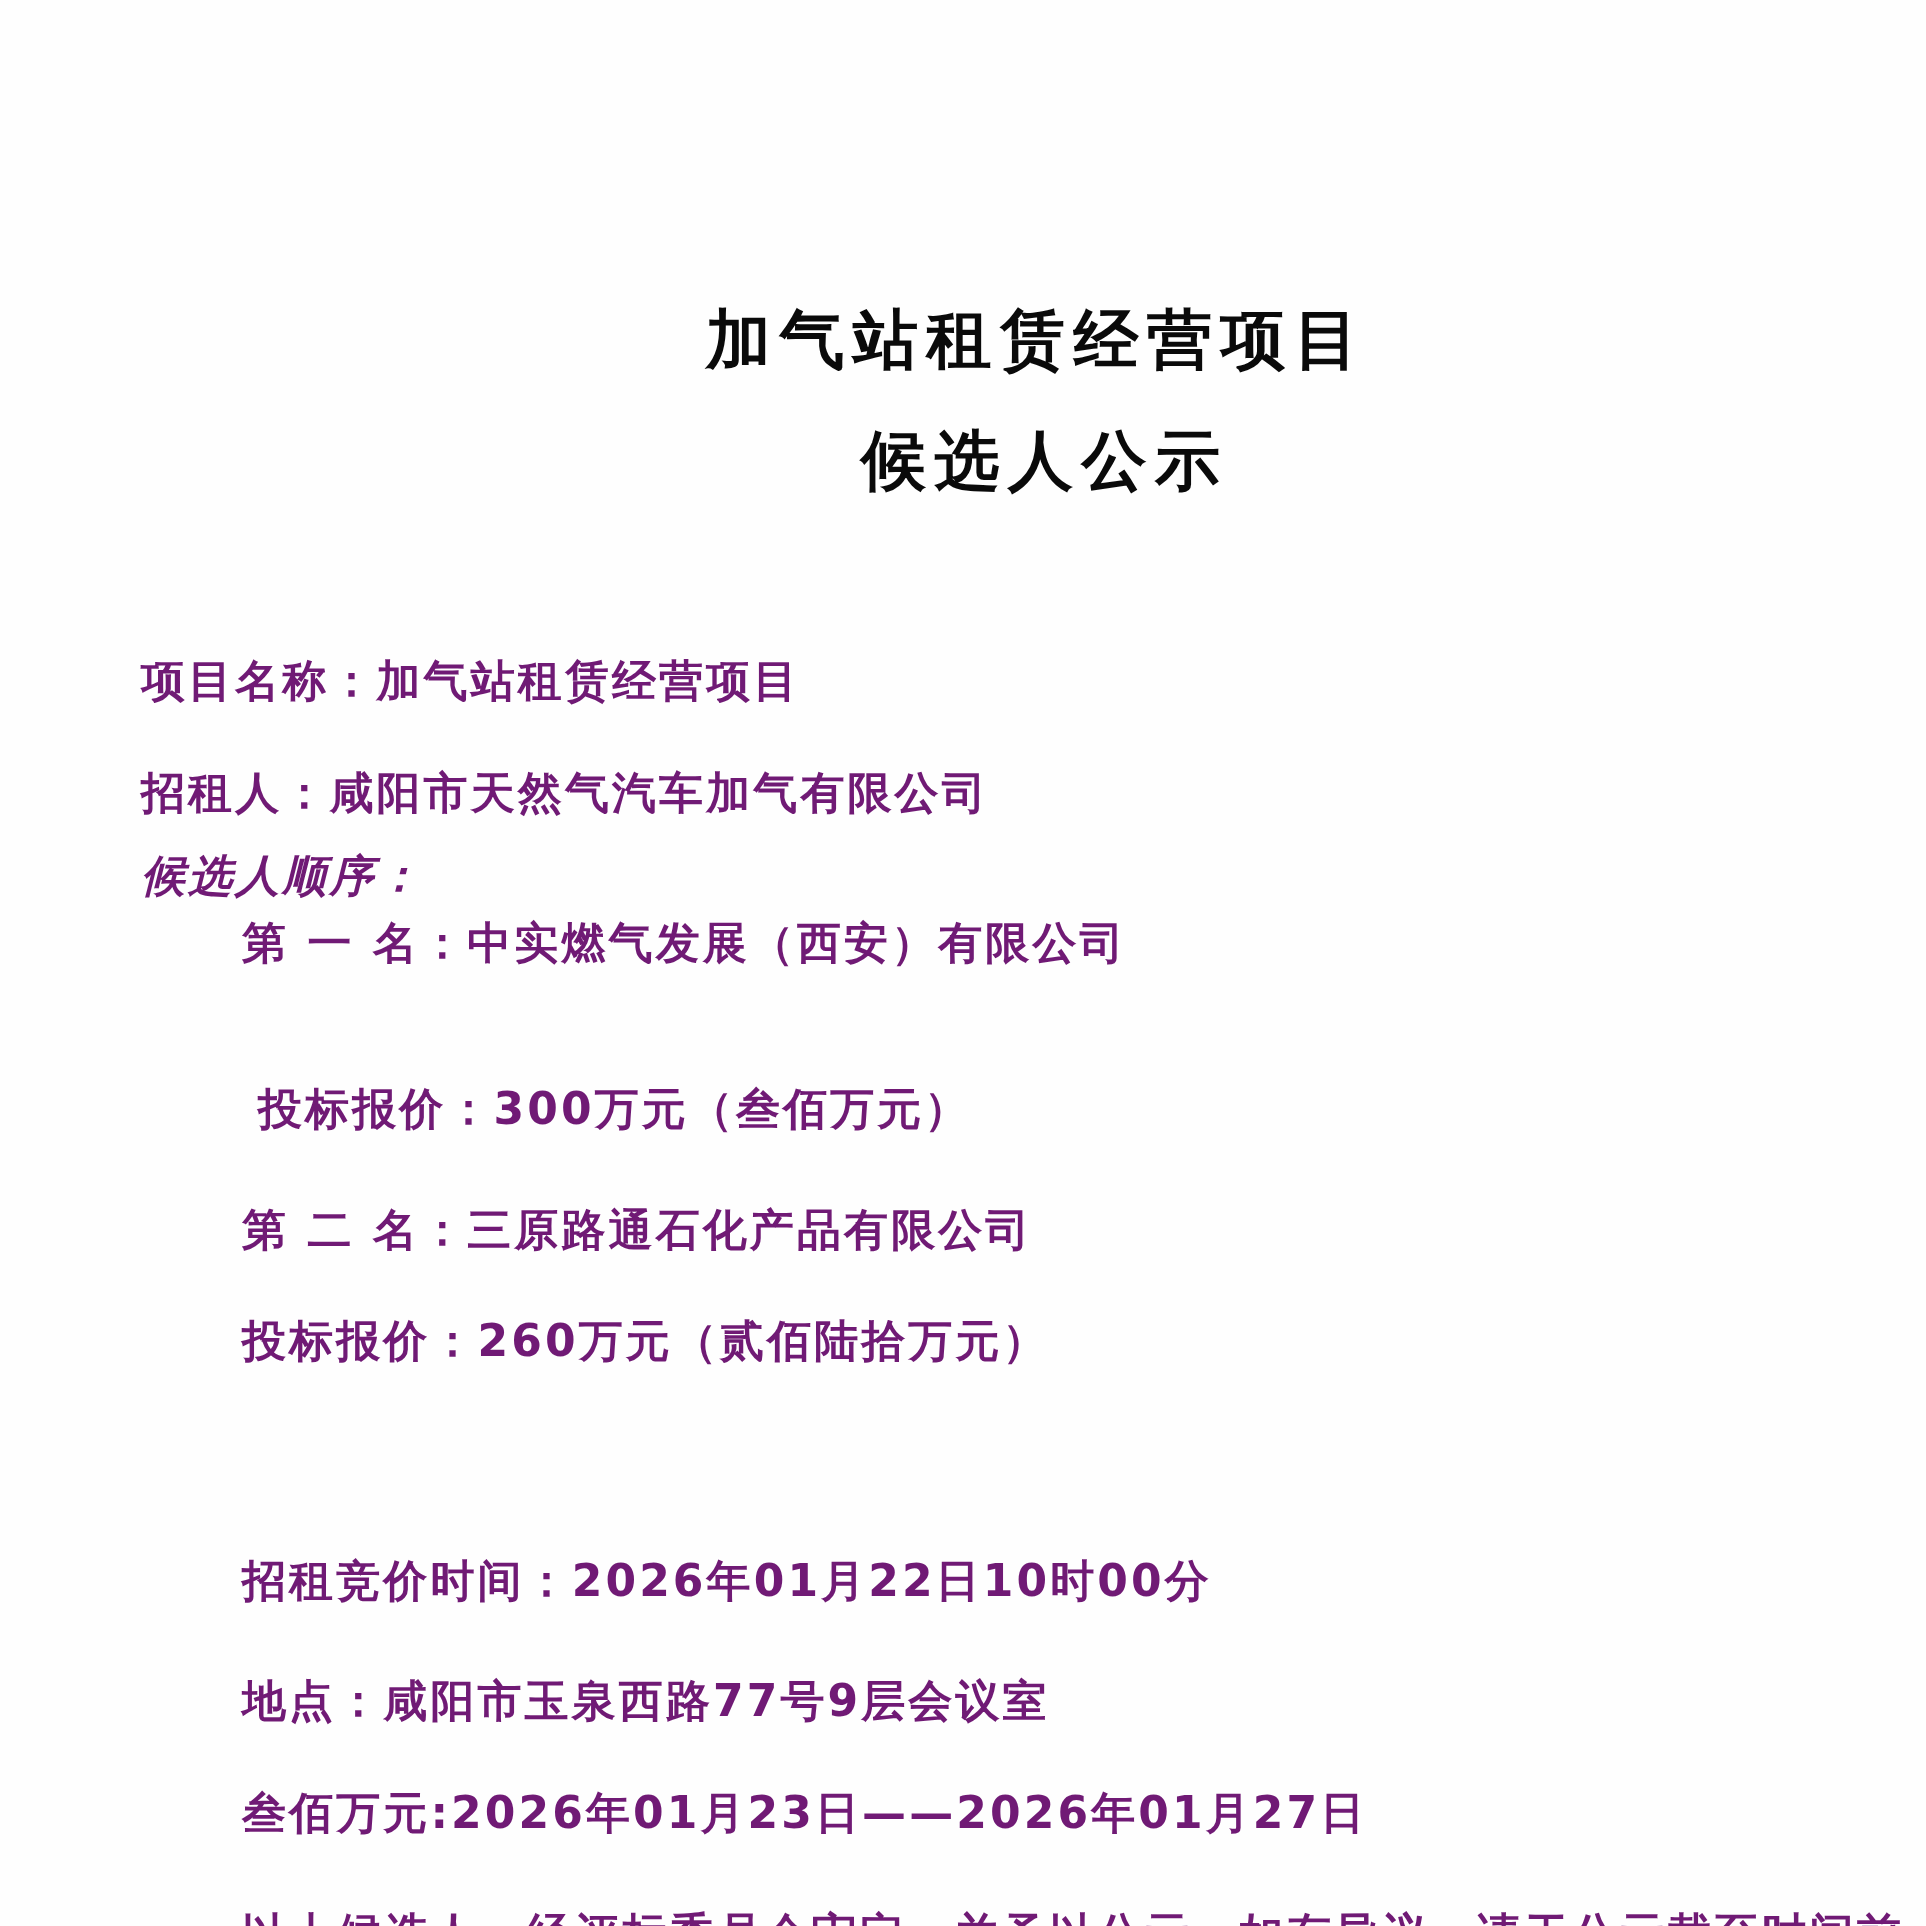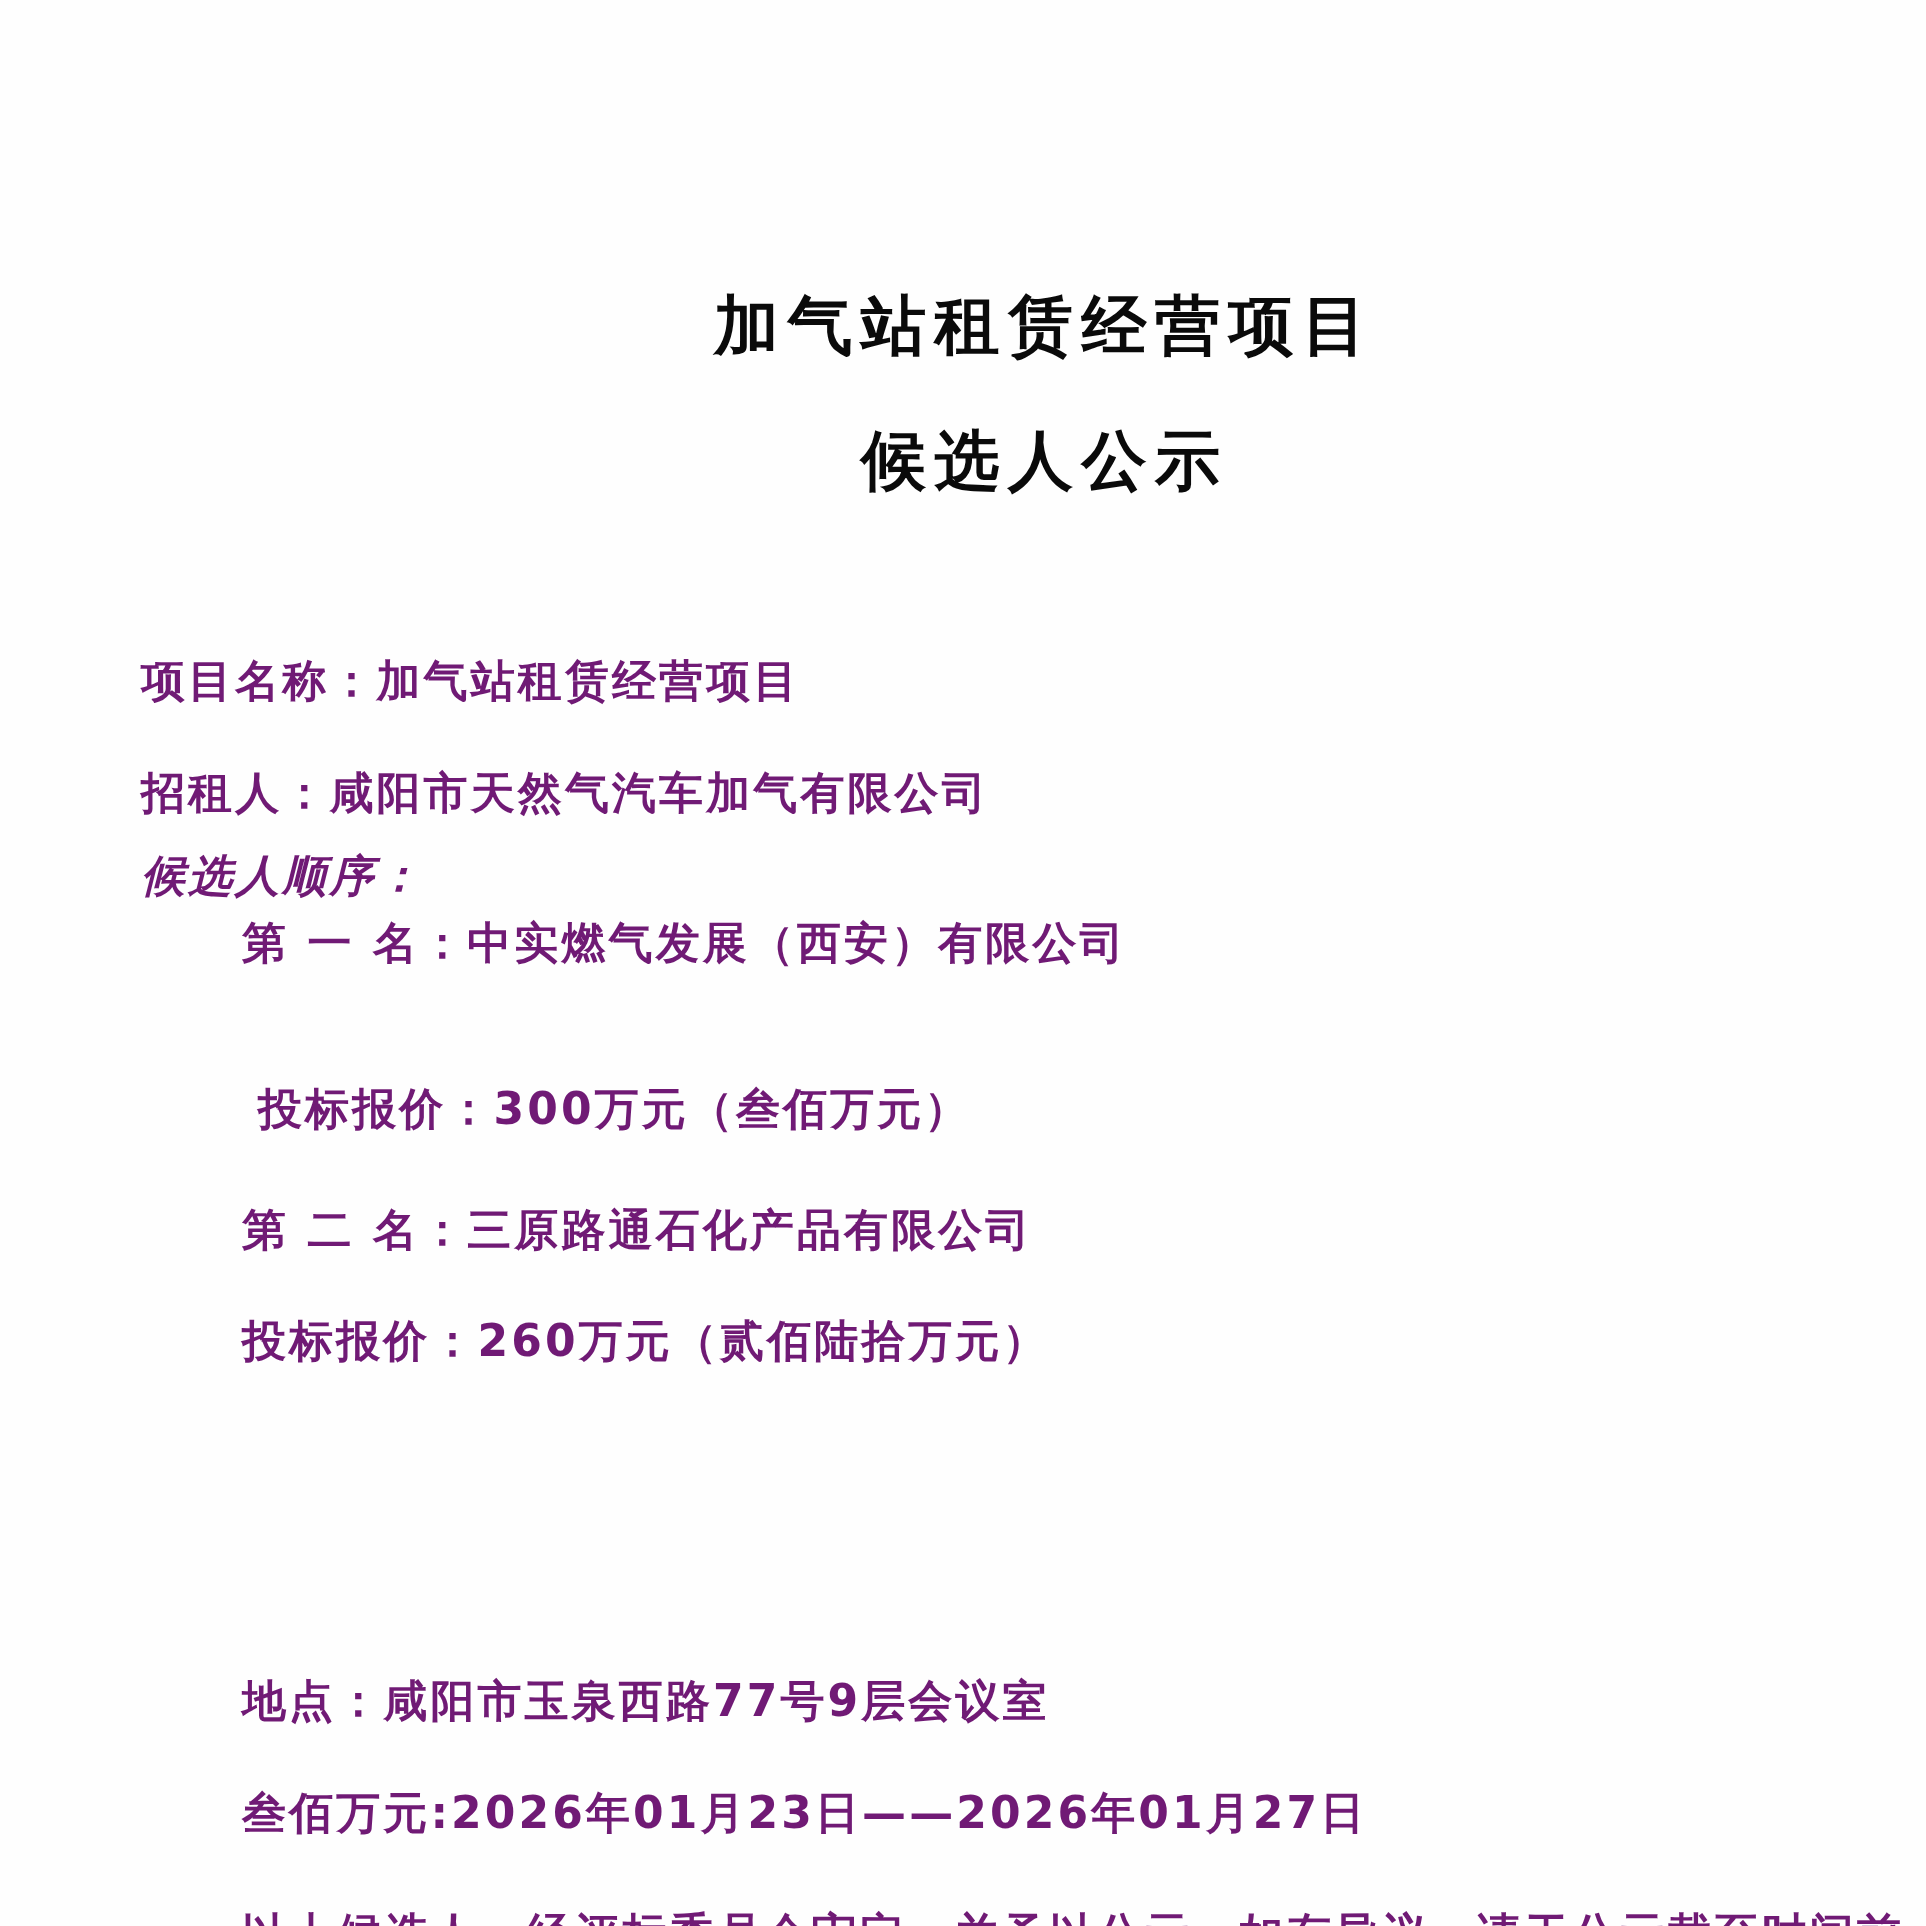--- a/index.html
+++ b/index.html
@@ -14,21 +14,21 @@
   .doc-title{
     position:absolute;
     left:51%;
     transform:translateX(-50%);
     white-space:nowrap;
     font-size:65px;
     font-weight:700;
     letter-spacing:8.5px;
     color:#0a0a0a;
   }
-  .doc-title.t1{top:282px;margin-left:8px;}
+  .doc-title.t1{top:296px;}
   .doc-title.t2{top:417px;margin-left:8px;}
   .line{
     position:absolute;
     white-space:nowrap;
     font-size:44px;
     font-weight:700;
     letter-spacing:3.1px;
     color:#701a75;
   }
 </style>
@@ -40,18 +40,19 @@
   <div class="doc-title t1">加气站租赁经营项目</div>
   <div class="doc-title t2">候选人公示</div>
 
   <div class="line" style="left:141px;top:652px;">项目名称：加气站租赁经营项目</div>
   <div class="line" style="left:141px;top:764px;">招租人：咸阳市天然气汽车加气有限公司</div>
   <div class="line" style="left:141px;top:847px;font-style:italic;">候选人顺序：</div>
   <div class="line" style="left:242px;top:914px;">第 一 名：中实燃气发展（西安）有限公司</div>
   <div class="line" style="left:242px;top:1080px;margin-left:16px;">投标报价：300万元（叁佰万元）</div>
   <div class="line" style="left:242px;top:1201px;">第 二 名：三原路通石化产品有限公司</div>
   <div class="line" style="left:242px;top:1312px;">投标报价：260万元（贰佰陆拾万元）</div>
+  <div class="line" style="left:242px;top:1552px;">招租竞价时间：2026年01月22日10时00分</div>
   <div class="line" style="left:242px;top:1672px;">地点：咸阳市玉泉西路77号9层会议室</div>
   <div class="line" style="left:242px;top:1784px;">叁佰万元:2026年01月23日——2026年01月27日</div>
   <div class="line" style="left:242px;top:1905px;letter-spacing:3.5px;">以上候选人，经评标委员会审定，并予以公示，如有异议，请于公示截至时间前</div>
 
 </div>
 
 
 </body></html>

